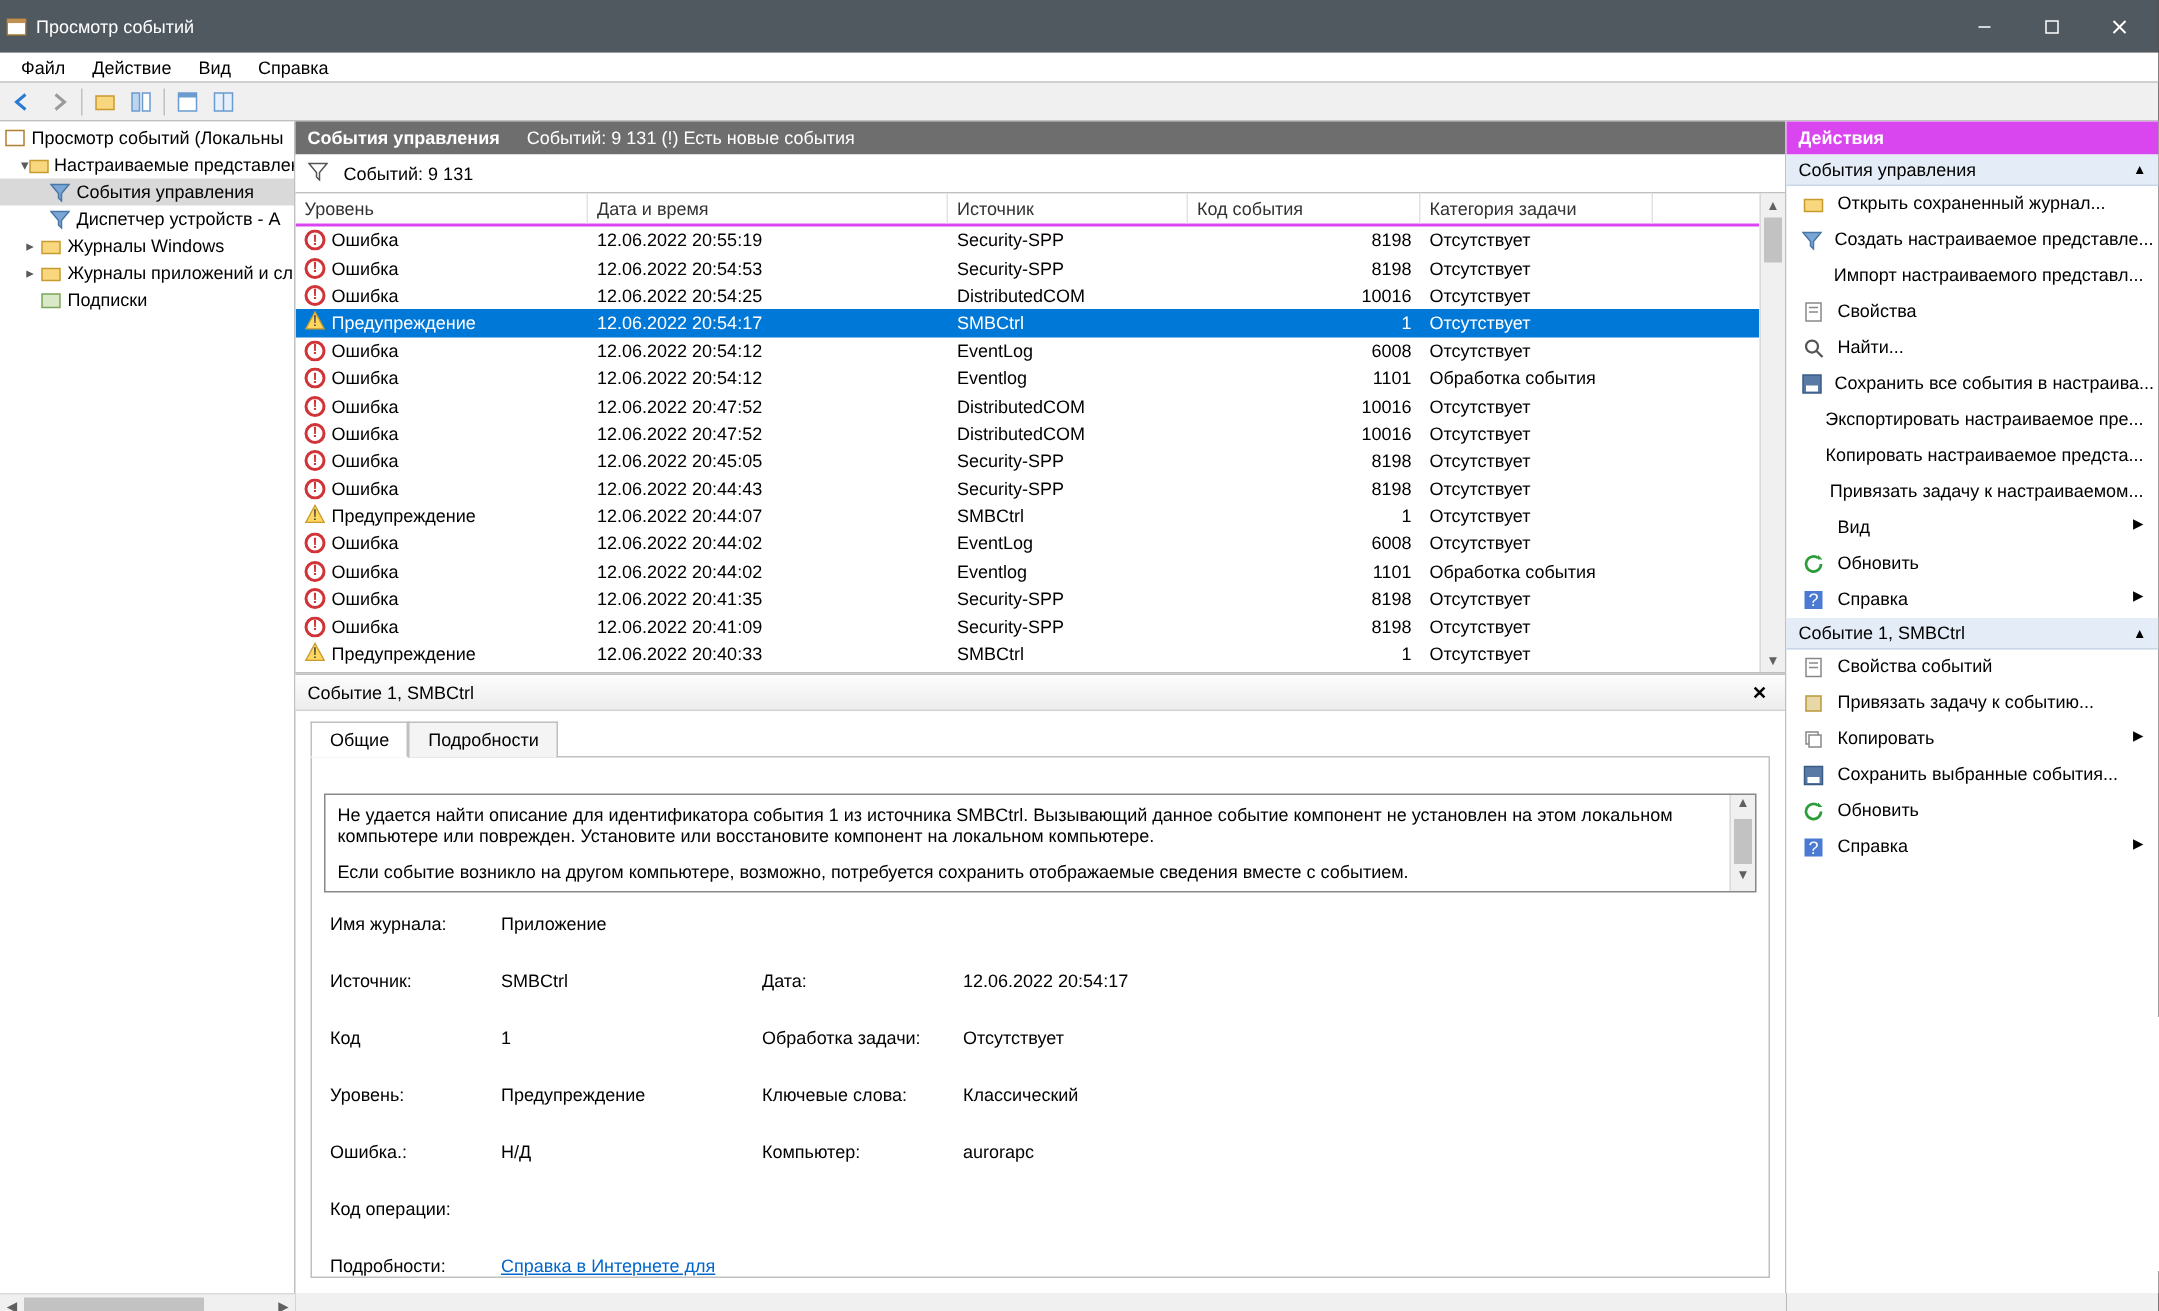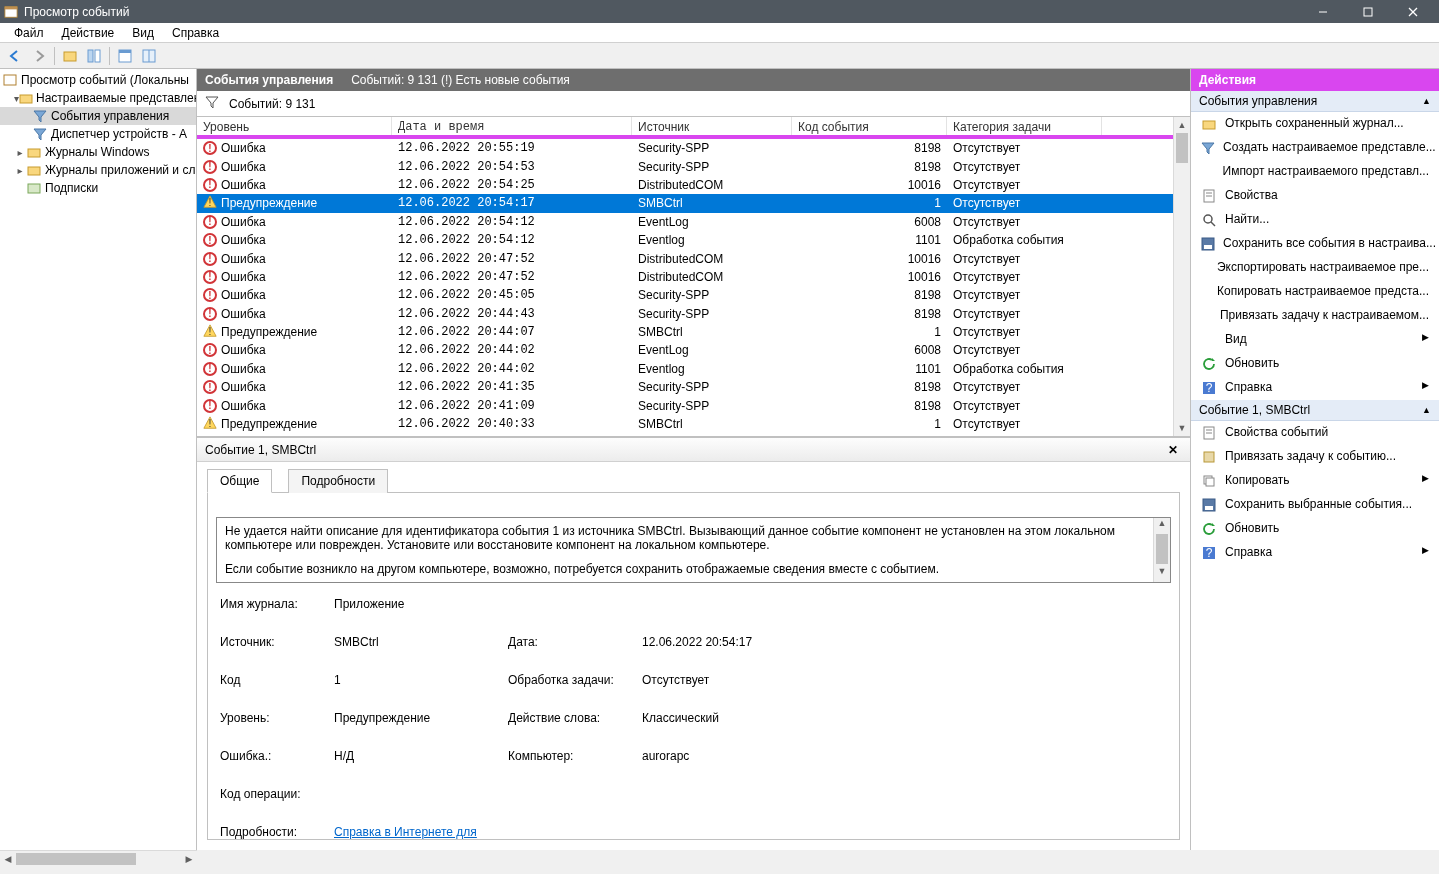--- a/index.html
+++ b/index.html
@@ -1,19 +1,19 @@
 <!DOCTYPE html>
 <html><head>
 <meta charset="utf-8">
 <style>
 * { box-sizing: border-box; margin: 0; padding: 0; font-family: "Segoe UI", Tahoma, sans-serif; font-size: 12px; }
 html, body { width: 1439px; height: 874px; overflow: hidden; background: #1a1a1a; }
 
 
-.titlebar { height: 23px; background: #505860; color: #fff; display: flex; align-items: center; padding: 0 4px; }
+.titlebar { height: 35px; background: #505860; color: #fff; display: flex; align-items: center; padding: 0 4px; }
 .titlebar .appicon { width: 14px; height: 14px; margin-right: 6px; display: inline-block; }
 .titlebar .title { flex: 1; font-size: 12px; }
 .titlebar .winbtn { width: 45px; height: 23px; display: flex; align-items: center; justify-content: center; color: #fff; }
 
 
 .menubar { height: 20px; background: #fff; display: flex; align-items: center; padding: 0 6px; gap: 2px; border-bottom: 1px solid #d0d0d0; }
 .menubar .mi { padding: 2px 8px; }
 
 
 .toolbar { height: 26px; background: #f0f0f0; display: flex; align-items: center; padding: 0 4px; gap: 2px; border-bottom: 1px solid #c0c0c0; }
@@ -31,43 +31,43 @@
 .tree .ind1 { padding-left: 14px; }
 .tree .ind2 { padding-left: 32px; }
 
 .center { flex: 1; display: flex; flex-direction: column; border-right: 1px solid #c0c0c0; min-width: 0; }
 .center-hdr { height: 22px; background: #6e6e6e; color: #fff; display: flex; align-items: center; padding: 0 8px; gap: 18px; }
 .center-hdr .h1 { font-weight: 600; }
 .countbar { height: 26px; border-bottom: 1px solid #c0c0c0; display: flex; align-items: center; padding: 0 8px; gap: 10px; background: #fff; }
 
 .gridwrap { position: relative; flex: 0 0 320px; display: flex; border-bottom: 1px solid #c0c0c0; }
 .grid { flex: 1; overflow: hidden; }
-.ghead { display: flex; height: 22px; background: #fff; border-bottom: 4px solid #d946ef; }
+.ghead { display: flex; height: 22px; background: #fff; border-bottom: 2px solid #d946ef; }
 .ghead .gh { padding: 3px 6px; border-right: 1px solid #e3e3e3; color: #333; overflow: hidden; white-space: nowrap; }
 .gbody { height: calc(100% - 22px); overflow: hidden; }
 .grow { display: flex; height: 18.4px; align-items: center; }
 .grow.sel { background: #0078d7; color: #fff; }
 .grow .gc { padding: 0 6px; overflow: hidden; white-space: nowrap; }
 .gc.level { display: flex; align-items: center; gap: 4px; }
 .gc.num { text-align: right; }
 .col-lvl { width: 195px; }
-.col-dt  { width: 240px; font-family: Liberation Mono, monospace; }
+.col-dt  { width: 240px; }
 .col-src { width: 160px; }
 .col-id  { width: 155px; }
 .col-cat { width: 155px; }
 .vscroll { width: 17px; background: #f0f0f0; border-left: 1px solid #dadada; position: relative; }
 .vscroll .thumb { position: absolute; top: 16px; left: 2px; right: 2px; height: 30px; background: #c2c2c2; }
 .vscroll .arr { position: absolute; left: 0; right: 0; height: 16px; display:flex; align-items:center; justify-content:center; color:#606060; font-size:9px; }
 .vscroll .arr.up { top: 0; } .vscroll .arr.dn { bottom: 0; }
 
 .detail { flex: 1; display: flex; flex-direction: column; border-top: 1px solid #c0c0c0; min-height: 0; }
 .detail-hdr { height: 24px; display: flex; align-items: center; padding: 0 8px; border-bottom: 1px solid #d0d0d0; background: linear-gradient(#fdfdfd,#ececec); }
 .detail-hdr .dtitle { flex: 1; }
 .detail-hdr .dclose { width: 18px; height: 16px; display:flex; align-items:center; justify-content:center; font-weight:bold; }
-.tabs { display: flex; gap: 16px; padding: 6px 10px 0 10px; }
+.tabs { display: flex; gap: 0; padding: 6px 10px 0 10px; }
 .tabs .tab { padding: 4px 12px; border: 1px solid #c0c0c0; border-bottom: none; background: #f4f4f4; position: relative; top: 1px; }
 .tabs .tab.active { background: #fff; border-bottom: 1px solid #fff; }
 .detail-body { margin: 0 10px 10px 10px; border: 1px solid #c0c0c0; padding: 24px 8px; flex: 1; display:flex; flex-direction:column; gap:14px; overflow:hidden; }
 .descbox { border: 1px solid #888; padding: 6px 8px; height: 78px; position: relative; }
 .descbox .dscroll { position:absolute; top:0; right:0; bottom:0; width:17px; background:#f0f0f0; border-left:1px solid #dadada; }
 .descbox .dscroll .dthumb { position:absolute; top:16px; left:2px; right:2px; height:30px; background:#c2c2c2; }
 .kv { display: grid; grid-template-columns: 90px 150px 110px 200px; row-gap: 6px; column-gap: 10px; padding: 0 4px; gap: 24px; }
 .kv .k { color: #000; }
 .kv .v { color: #000; }
 .kv a { color: #0066cc; text-decoration: underline; }
@@ -462,21 +462,21 @@
           <div class="k">Источник:</div>
           <div class="v">SMBCtrl</div>
           <div class="k">Дата:</div>
           <div class="v">12.06.2022 20:54:17</div>
           <div class="k">Код</div>
           <div class="v">1</div>
           <div class="k">Обработка задачи:</div>
           <div class="v">Отсутствует</div>
           <div class="k">Уровень:</div>
           <div class="v">Предупреждение</div>
-          <div class="k">Действие слова:</div>
+          <div class="k">Ключевые слова:</div>
           <div class="v">Классический</div>
           <div class="k">Ошибка.:</div>
           <div class="v">Н/Д</div>
           <div class="k">Компьютер:</div>
           <div class="v">aurorapc</div>
           <div class="k">Код операции:</div>
           <div></div>
             <div></div>
             <div></div>
           <div class="k">Подробности:</div>

